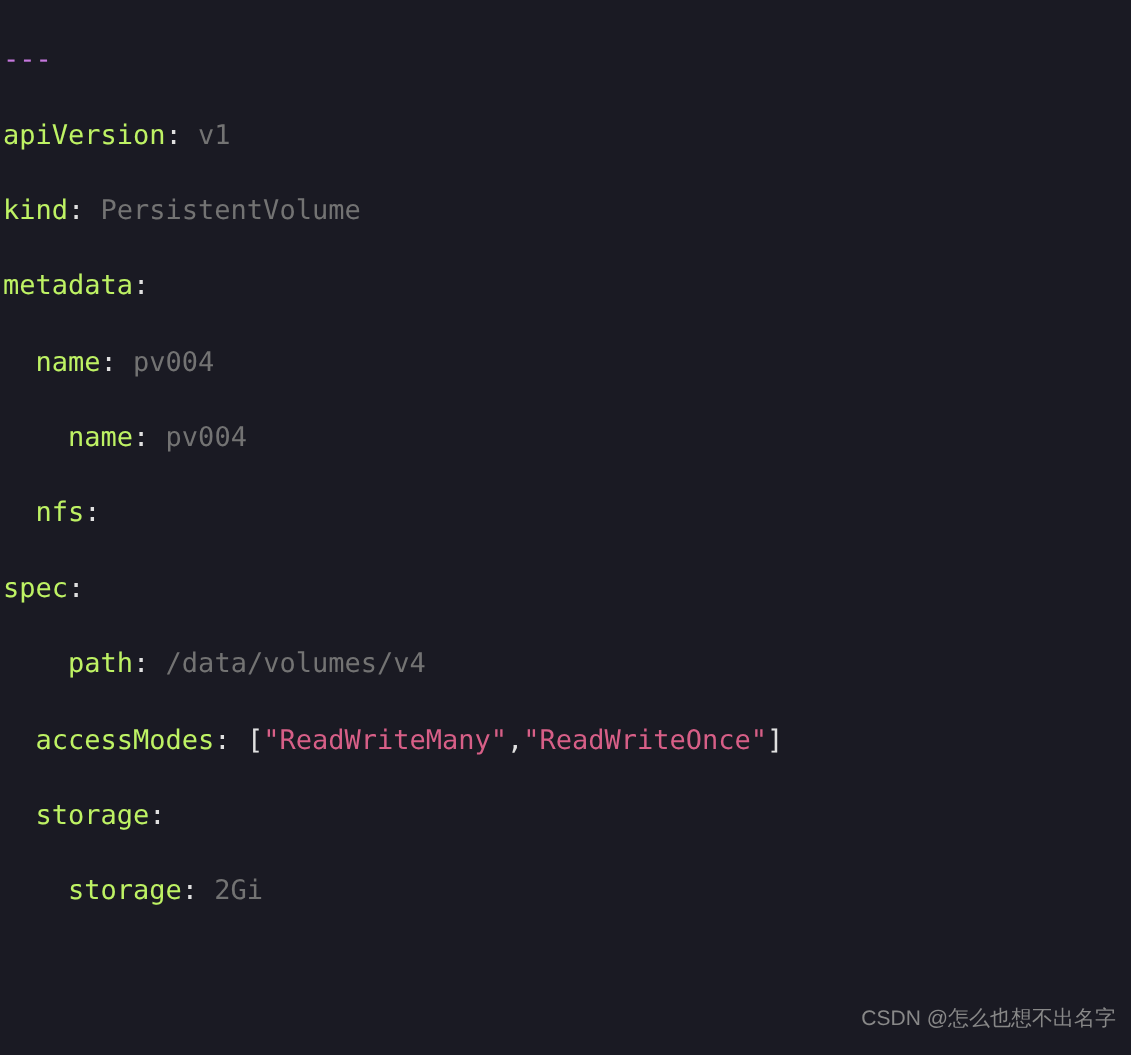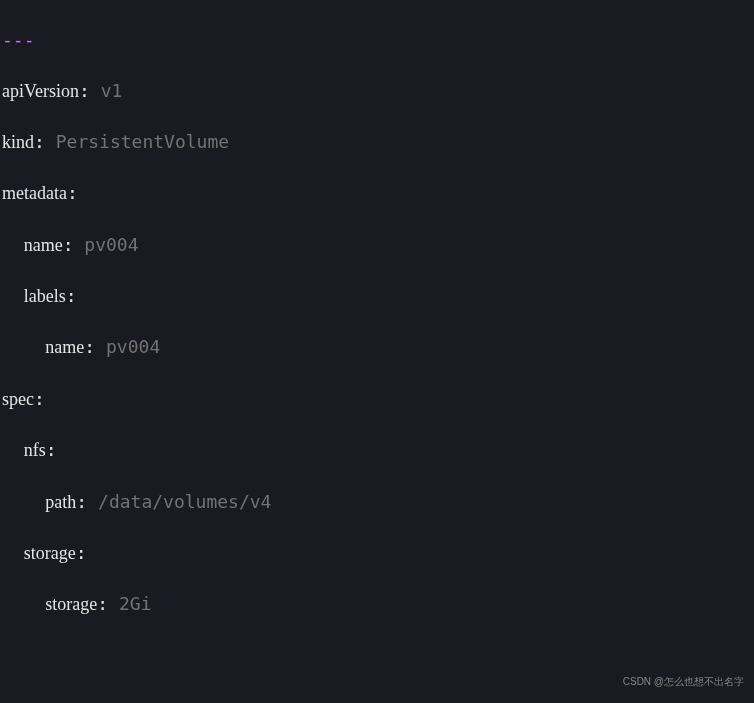--- a/index.html
+++ b/index.html
@@ -19,22 +19,21 @@
       overflow: hidden;
       position: relative;
     }
     .code-container {
       white-space: pre;
     }
     .line {
       display: block;
     }
     .key {
-      color: #e5e5e5;
-      font-family: Liberation Serif, serif;
+      color: #bef264;
     }
     .punct {
       color: #e0e0e0;
     }
     .value {
       color: #737373;
     }
     .string {
       color: #d75f87;
     }
@@ -45,38 +44,38 @@
       color: #e0e0e0;
     }
     .comma {
       color: #e0e0e0;
     }
     .watermark {
       position: absolute;
       bottom: 14px;
       right: 10px;
       color: #888;
-      font-size: 10px;
+      font-size: 14px;
       font-family: sans-serif;
     }
   </style>
 </head>
 <body>
 
 <div class="code-container">
 <span class="line"><span class="sep">---</span></span>
 <span class="line"><span class="key">apiVersion</span><span class="punct">:</span> <span class="value">v1</span></span>
 <span class="line"><span class="key">kind</span><span class="punct">:</span> <span class="value">PersistentVolume</span></span>
 <span class="line"><span class="key">metadata</span><span class="punct">:</span></span>
 <span class="line">  <span class="key">name</span><span class="punct">:</span> <span class="value">pv004</span></span>
-<span class="line">  <span class="key">labels</span><span class="punct">:</span></span>
 <span class="line">    <span class="key">name</span><span class="punct">:</span> <span class="value">pv004</span></span>
+<span class="line">  <span class="key">nfs</span><span class="punct">:</span></span>
 <span class="line"><span class="key">spec</span><span class="punct">:</span></span>
-<span class="line">  <span class="key">nfs</span><span class="punct">:</span></span>
 <span class="line">    <span class="key">path</span><span class="punct">:</span> <span class="value">/data/volumes/v4</span></span>
+<span class="line">  <span class="key">accessModes</span><span class="punct">:</span> <span class="bracket">[</span><span class="string">"ReadWriteMany"</span><span class="comma">,</span><span class="string">"ReadWriteOnce"</span><span class="bracket">]</span></span>
 <span class="line">  <span class="key">storage</span><span class="punct">:</span></span>
 <span class="line">    <span class="key">storage</span><span class="punct">:</span> <span class="value">2Gi</span></span>
 
 
 
 
 
 
 
 

